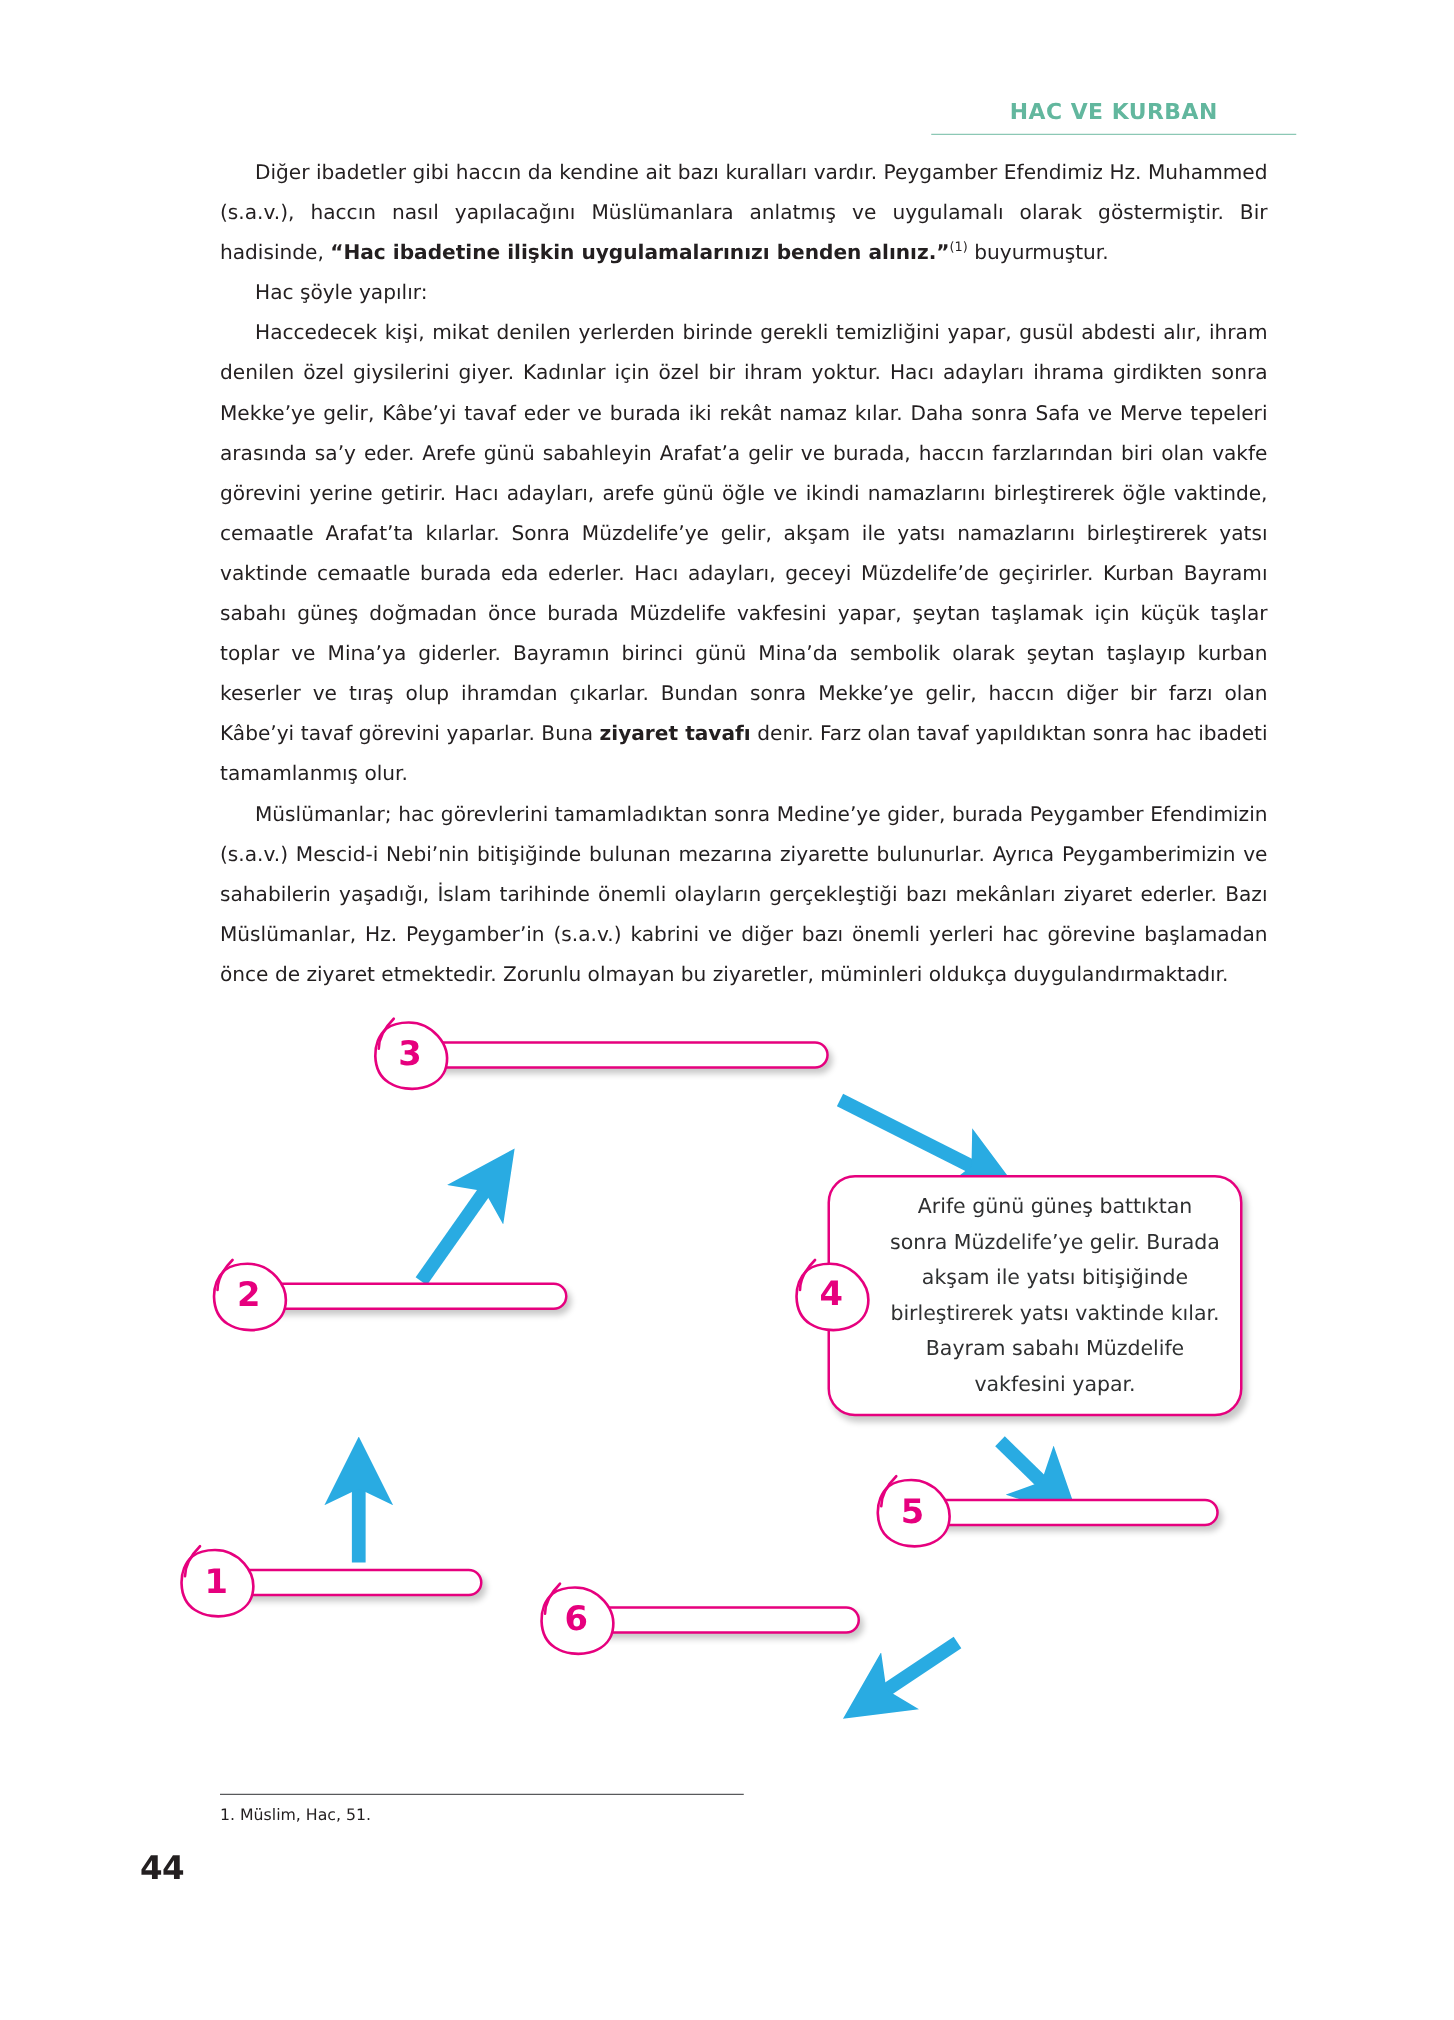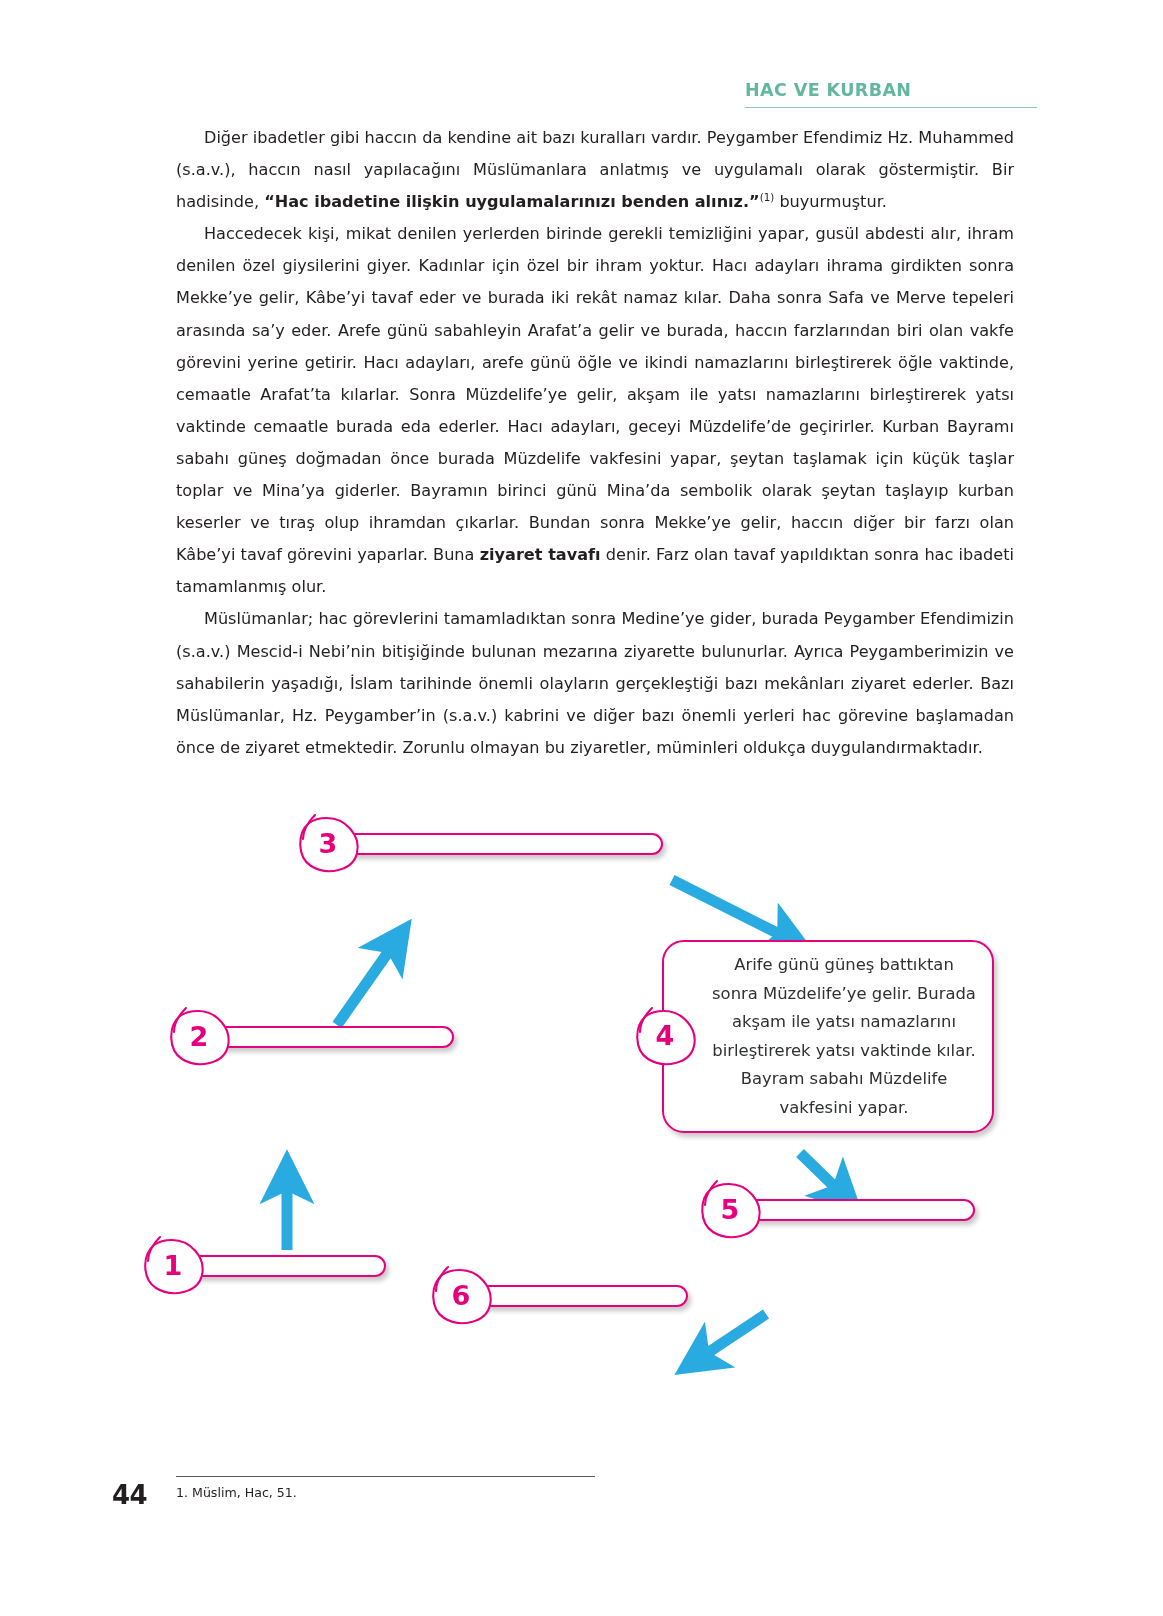--- a/index.html
+++ b/index.html
@@ -12,21 +12,21 @@
     position: relative;
     overflow: hidden;
   }
 
   
   #page-header {
     position: absolute;
     top: 82px;
     left: 745px;
     width: 292px;
-    text-align: left;
+    text-align: center;
   }
   #page-header .title {
     font-family: "DejaVu Sans", sans-serif;
     font-size: 17.5px;
     font-weight: bold;
     letter-spacing: 0.4px;
     color: #62b79e;
     line-height: 1;
   }
   #page-header .rule {
@@ -119,21 +119,21 @@
   #fbox-2 { left: 196px;  top: 208px; width: 258px; }
   #fbox-3 { left: 325px;  top: 15px;  width: 338px; }
   #fbox-4 { left: 662px;  top: 122px; width: 332px; }
   #fbox-5 { left: 727px;  top: 381px; width: 248px; }
   #fbox-6 { left: 458px;  top: 467px; width: 230px; }
 
   
   #footnote {
     position: absolute;
     left: 176px;
-    top: 1476px;
+    top: 1435px;
     width: 420px;
   }
   #footnote .rule {
     height: 1.4px;
     background: #58595b;
     width: 419px;
     margin-bottom: 8px;
   }
   #footnote .fn {
     font-family: "DejaVu Sans", sans-serif;
@@ -159,20 +159,23 @@
 <body>
 
 <div id="page-header">
   <div class="title">HAC VE KURBAN</div>
   <div class="rule"></div>
 </div>
 
 <div id="body-text">
   <p>
     <span>Diğer ibadetler gibi haccın da kendine ait bazı kuralları vardır. Peygamber Efendimiz Hz. Muhammed (s.a.v.), haccın nasıl yapılacağını Müslümanlara anlatmış ve uygulamalı olarak göstermiştir. Bir hadisinde, </span><b>“Hac ibadetine ilişkin uygulamalarınızı benden alınız.”</b><sup>(1)</sup><span> buyurmuştur.</span>
+  </p>
+  <p class="tight">
+    <span>Hac şöyle yapılır:</span>
   </p>
   <p>
     <span>Haccedecek kişi, mikat denilen yerlerden birinde gerekli temizliğini yapar, gusül abdesti alır, ihram denilen özel giysilerini giyer. Kadınlar için özel bir ihram yoktur. Hacı adayları ihrama girdikten sonra Mekke’ye gelir, Kâbe’yi tavaf eder ve burada iki rekât namaz kılar. Daha sonra Safa ve Merve tepeleri arasında sa’y eder. Arefe günü sabahleyin Arafat’a gelir ve burada, haccın farzlarından biri olan vakfe görevini yerine getirir. Hacı adayları, arefe günü öğle ve ikindi namazlarını birleştirerek öğle vaktinde, cemaatle Arafat’ta kılarlar. Sonra Müzdelife’ye gelir, akşam ile  yatsı  namazlarını  birleştirerek  yatsı  vaktinde cemaatle burada eda ederler. Hacı adayları, geceyi Müzdelife’de geçirirler. Kurban Bayramı sabahı güneş doğmadan önce burada Müzdelife vakfesini yapar,  şeytan taşlamak için küçük taşlar toplar ve Mina’ya giderler. Bayramın birinci günü Mina’da sembolik olarak şeytan taşlayıp kurban keserler ve tıraş olup ihramdan çıkarlar. Bundan sonra Mekke’ye gelir, haccın diğer bir farzı olan Kâbe’yi tavaf görevini yaparlar. Buna </span><b>ziyaret tavafı</b><span> denir. Farz olan tavaf yapıldıktan sonra hac ibadeti tamamlanmış olur.</span>
   </p>
   <p>
     <span>Müslümanlar; hac görevlerini tamamladıktan sonra Medine’ye gider, burada Peygamber Efendimizin (s.a.v.) Mescid-i Nebi’nin bitişiğinde bulunan mezarına ziyarette bulunurlar. Ayrıca Peygamberimizin ve sahabilerin yaşadığı, İslam tarihinde önemli olayların gerçekleştiği bazı mekânları ziyaret ederler. Bazı Müslümanlar, Hz. Peygamber’in (s.a.v.) kabrini ve diğer bazı önemli yerleri hac görevine başlamadan önce de ziyaret etmektedir. Zorunlu olmayan bu ziyaretler, müminleri oldukça duygulandırmaktadır.</span>
   </p>
 </div>
 
 <div id="diagram">
@@ -206,21 +209,21 @@
   </div>
 
   <div class="fbox" id="fbox-4">
     <div class="badge">
       <svg viewBox="0 0 66 62">
         <path d="M14,10 C2,20 2,44 16,53 C32,63 58,58 62,40 C66,22 50,5 32,5 C24,5 18,7 14,10" fill="#ffffff" stroke="#e6007e" stroke-width="2.1" stroke-linecap="round"></path>
         <path d="M20,2 C12,10 8,18 8,26" fill="none" stroke="#e6007e" stroke-width="2.1" stroke-linecap="round"></path>
       </svg>
       <div class="num">4</div>
     </div>
-    <div class="txt">Arife günü güneş battıktan sonra Müzdelife’ye gelir. Burada akşam ile yatsı namazlarını birleştirerek yatsı vaktinde kılar. Bayram sabahı Müzdelife vakfesini yapar.</div>
+    <div class="txt">Arife günü güneş battıktan sonra Müzdelife’ye gelir. Burada akşam ile yatsı bitişiğinde birleştirerek yatsı vaktinde kılar. Bayram sabahı Müzdelife vakfesini yapar.</div>
   </div>
 
   <div class="fbox" id="fbox-2">
     <div class="badge">
       <svg viewBox="0 0 66 62">
         <path d="M14,10 C2,20 2,44 16,53 C32,63 58,58 62,40 C66,22 50,5 32,5 C24,5 18,7 14,10" fill="#ffffff" stroke="#e6007e" stroke-width="2.1" stroke-linecap="round"></path>
         <path d="M20,2 C12,10 8,18 8,26" fill="none" stroke="#e6007e" stroke-width="2.1" stroke-linecap="round"></path>
       </svg>
       <div class="num">2</div>
     </div>

